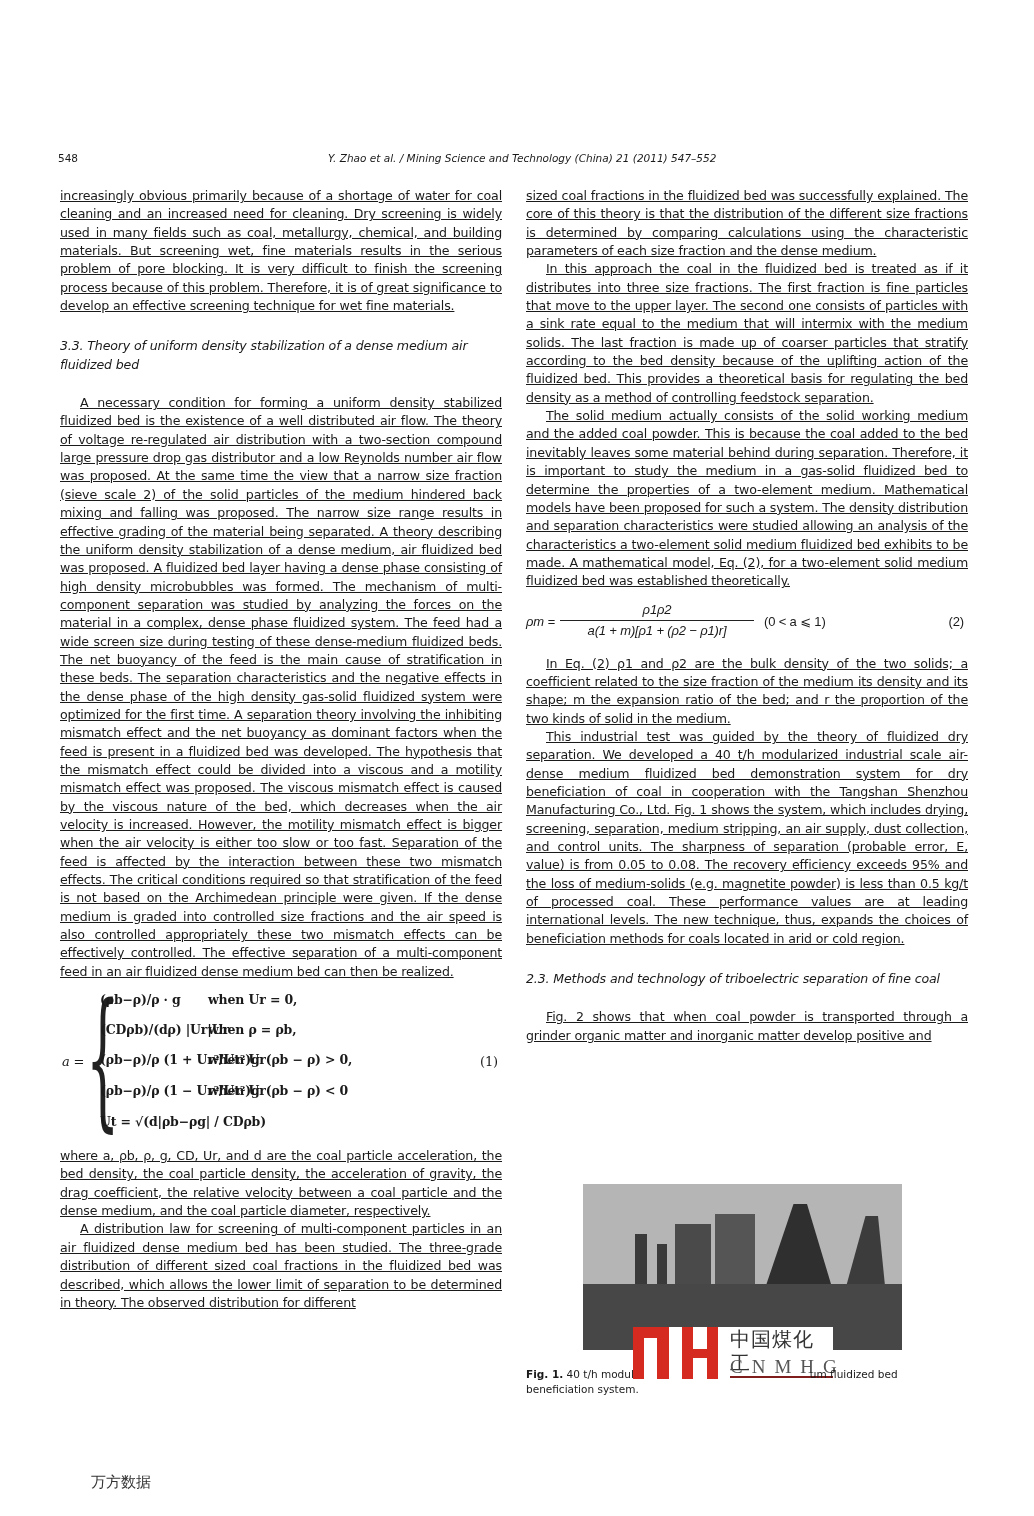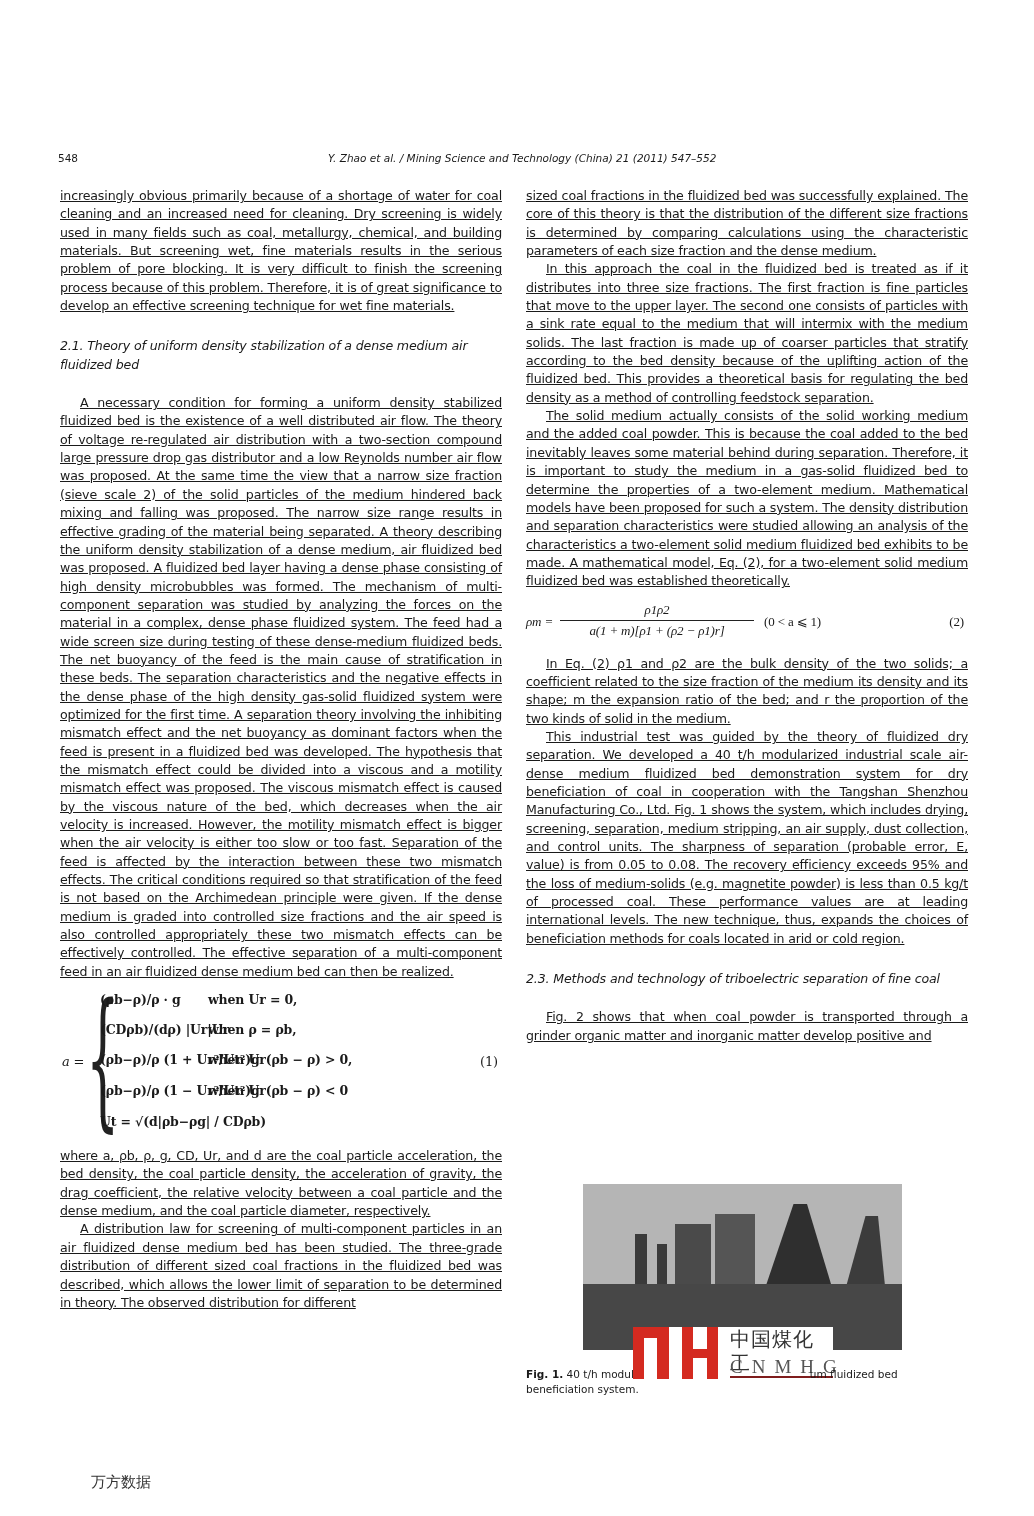--- a/index.html
+++ b/index.html
@@ -33,21 +33,21 @@
     .eq1 .brace {
       position: absolute; left: 26px; top: 0px; font-size: 150px; line-height: 140px;
       font-family: "DejaVu Serif", serif; transform: scaleX(0.35); transform-origin: left;
       color: #222;
     }
     .eq1 .row { position: absolute; left: 40px; white-space: nowrap; font-size: 12.5px; font-weight: bold; }
     .eq1 .row .cond { position: absolute; left: 108px; white-space: nowrap; }
     .eq1 .num { position: absolute; right: 4px; top: 64px; font-style: normal; }
     .eq2 {
       position: relative; height: 44px; margin: 10px 0 10px 0;
-      font-family: Liberation Serif, serif; font-size: 13px;
+      font-family: Liberation Sans, sans-serif; font-size: 13px;
     }
     .eq2 .lhs { position: absolute; left: 0; top: 12px; font-style: italic; }
     .eq2 .frac { position: absolute; left: 34px; top: 0; width: 194px; text-align: center; }
     .eq2 .frac .n { display: block; font-style: italic; border-bottom: 1px solid #222; padding-bottom: 1px; }
     .eq2 .frac .d { display: block; font-style: italic; padding-top: 1px; }
     .eq2 .cond { position: absolute; left: 238px; top: 12px; }
     .eq2 .num { position: absolute; right: 4px; top: 12px; }
     .figure {
       position: absolute; left: 583px; top: 1184px; width: 319px; height: 166px;
       background: linear-gradient(180deg, #bcbcbc 0%, #a9a9a9 40%, #6a6a6a 60%, #3d3d3d 100%);
@@ -82,21 +82,21 @@
 </head>
 <body>
 
 <div class="header">
   <span class="pageno">548</span>
   <span class="journal">Y. Zhao et al. / Mining Science and Technology (China) 21 (2011) 547–552</span>
 </div>
 
 <div class="col left">
   <p>increasingly obvious primarily because of a shortage of water for coal cleaning and an increased need for cleaning. Dry screening is widely used in many fields such as coal, metallurgy, chemical, and building materials. But screening wet, fine materials results in the serious problem of pore blocking. It is very difficult to finish the screening process because of this problem. Therefore, it is of great significance to develop an effective screening technique for wet fine materials.</p>
-  <div class="sec">2.1. Theory of uniform density stabilization of a dense medium air fluidized bed</div>
+  <div class="sec">3.3. Theory of uniform density stabilization of a dense medium air fluidized bed</div>
   <p class="ind">A necessary condition for forming a uniform density stabilized fluidized bed is the existence of a well distributed air flow. The theory of voltage re-regulated air distribution with a two-section compound large pressure drop gas distributor and a low Reynolds number air flow was proposed. At the same time the view that a narrow size fraction (sieve scale 2) of the solid particles of the medium hindered back mixing and falling was proposed. The narrow size range results in effective grading of the material being separated. A theory describing the uniform density stabilization of a dense medium, air fluidized bed was proposed. A fluidized bed layer having a dense phase consisting of high density microbubbles was formed. The mechanism of multi-component separation was studied by analyzing the forces on the material in a complex, dense phase fluidized system. The feed had a wide screen size during testing of these dense-medium fluidized beds. The net buoyancy of the feed is the main cause of stratification in these beds. The separation characteristics and the negative effects in the dense phase of the high density gas-solid fluidized system were optimized for the first time. A separation theory involving the inhibiting mismatch effect and the net buoyancy as dominant factors when the feed is present in a fluidized bed was developed. The hypothesis that the mismatch effect could be divided into a viscous and a motility mismatch effect was proposed. The viscous mismatch effect is caused by the viscous nature of the bed, which decreases when the air velocity is increased. However, the motility mismatch effect is bigger when the air velocity is either too slow or too fast. Separation of the feed is affected by the interaction between these two mismatch effects. The critical conditions required so that stratification of the feed is not based on the Archimedean principle were given. If the dense medium is graded into controlled size fractions and the air speed is also controlled appropriately these two mismatch effects can be effectively controlled. The effective separation of a multi-component feed in an air fluidized dense medium bed can then be realized.</p>
 
   <div class="eq1">
     <span class="lhs">a =</span>
     <span class="brace">{</span>
     <div class="row" style="top:2px">
       <span>(ρb−ρ)/ρ · g</span>
       <span class="cond">when Ur = 0,</span>
     </div>
     <div class="row" style="top:32px">

